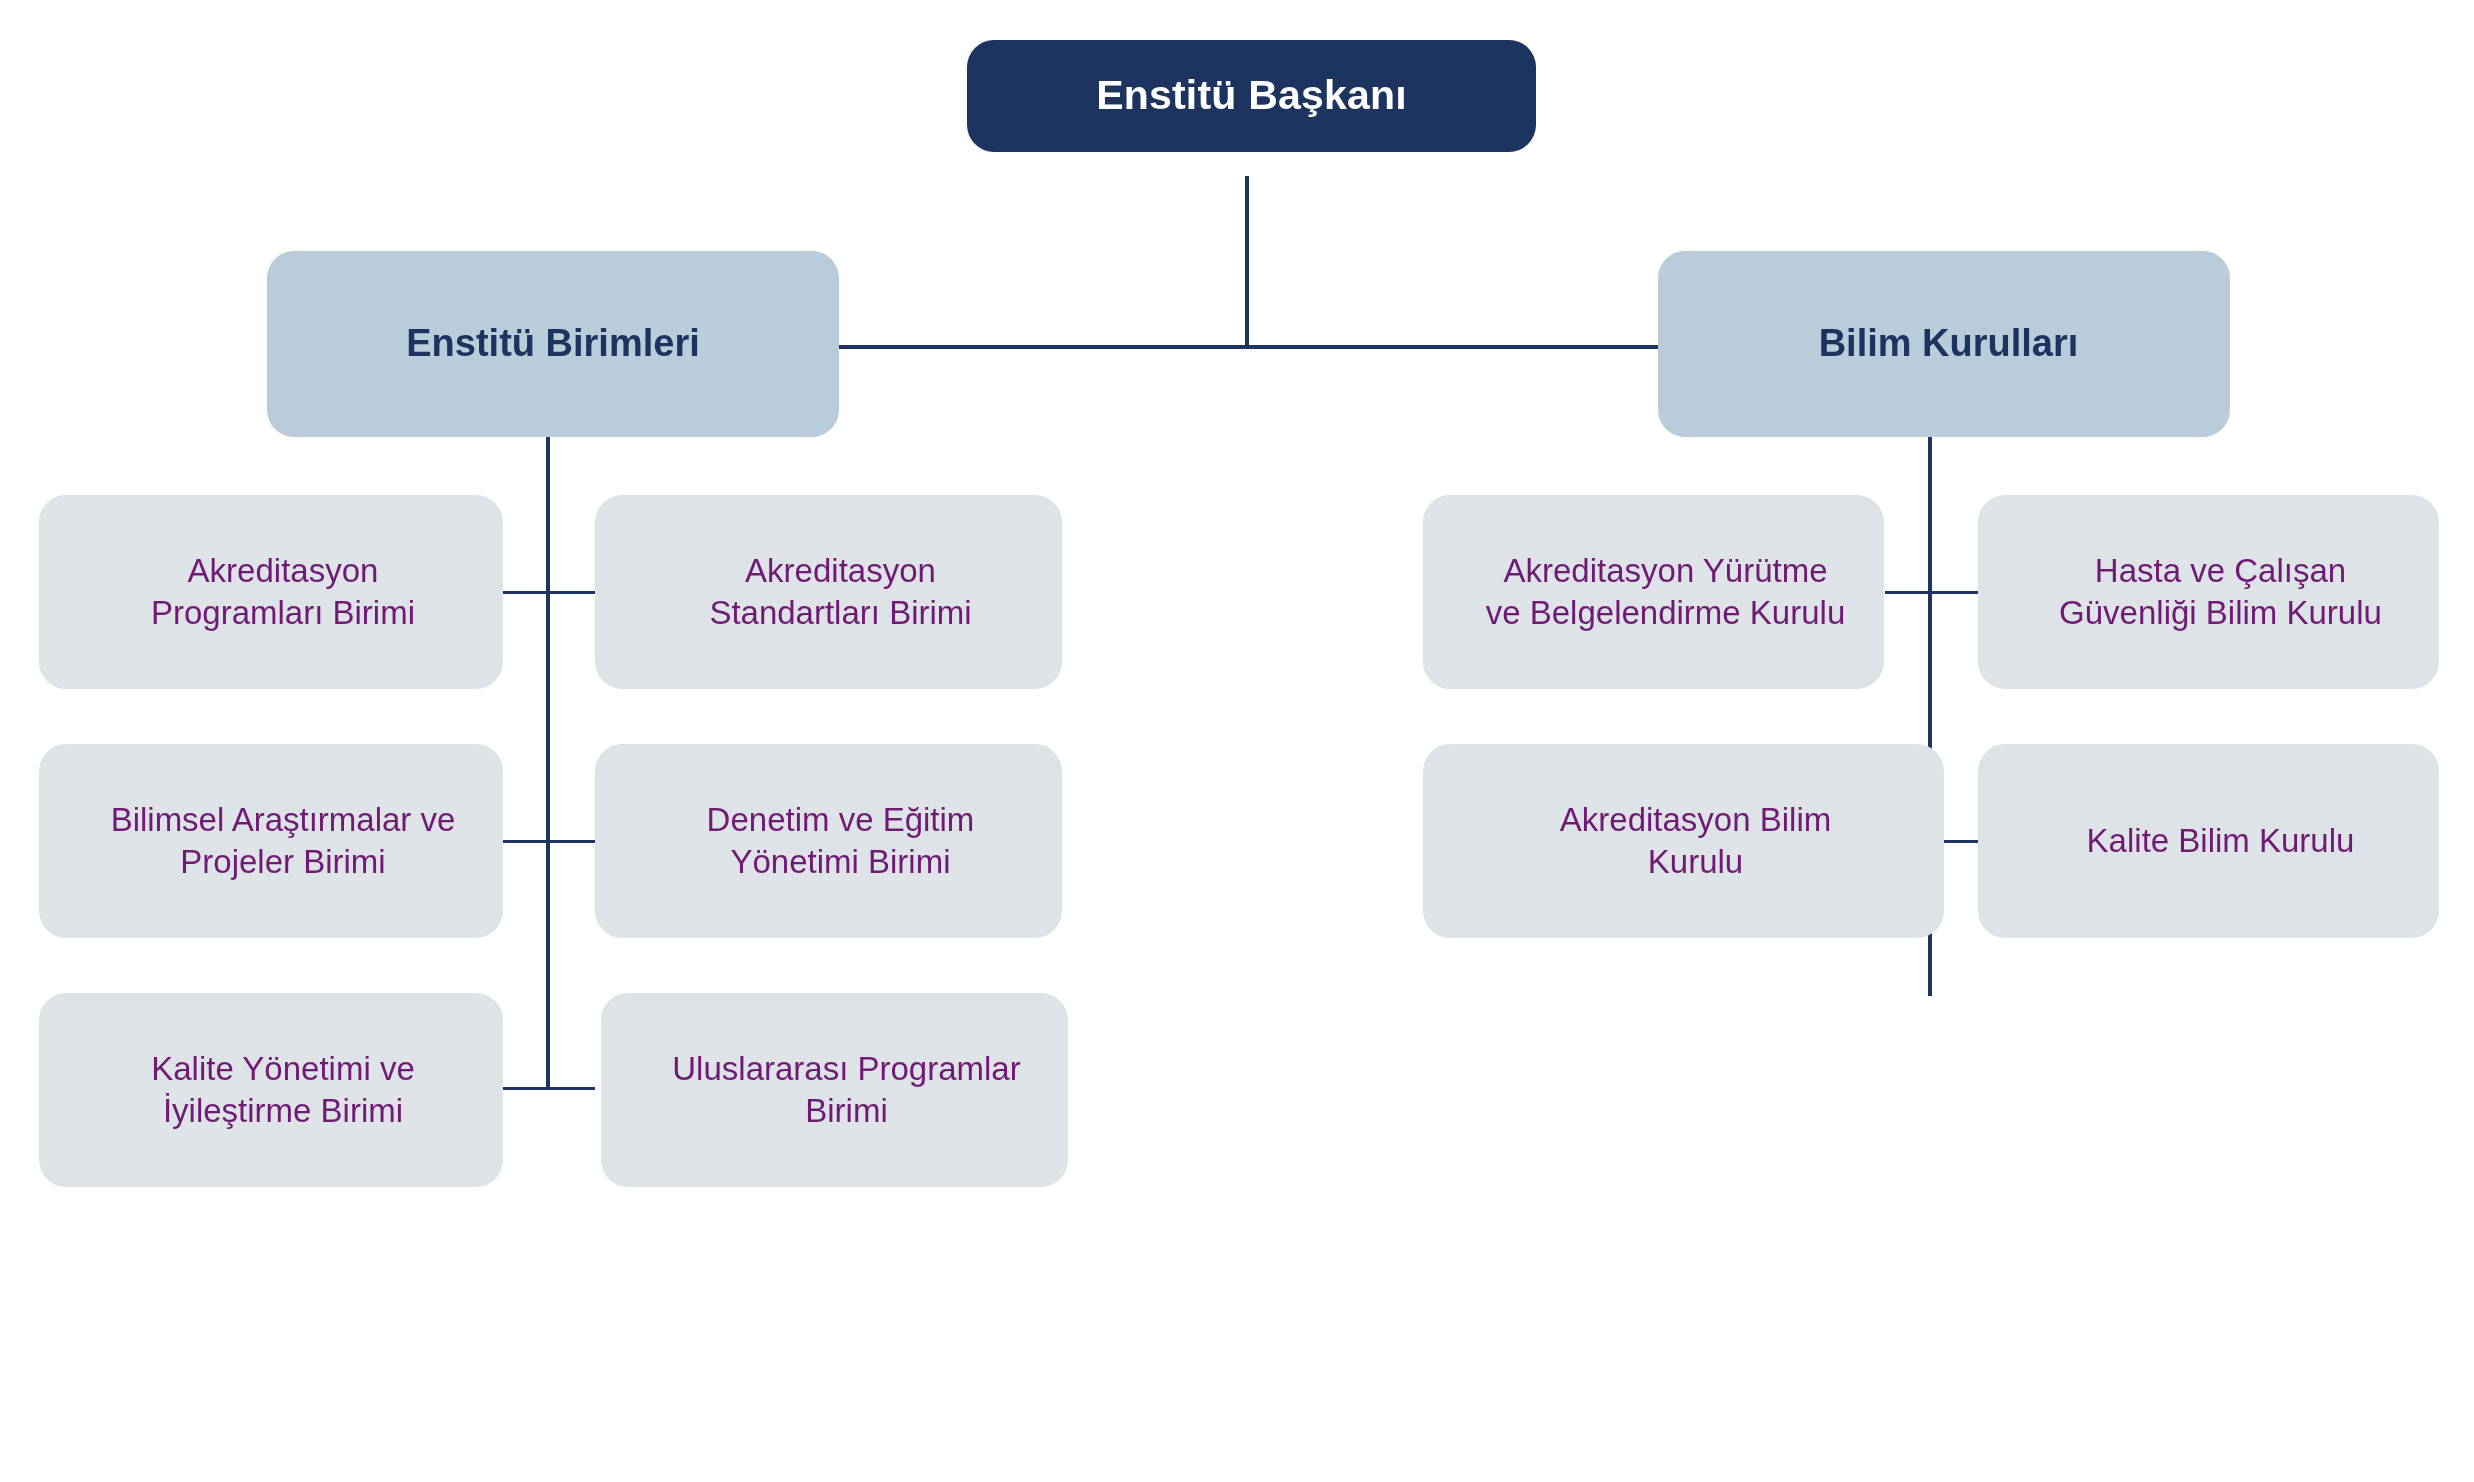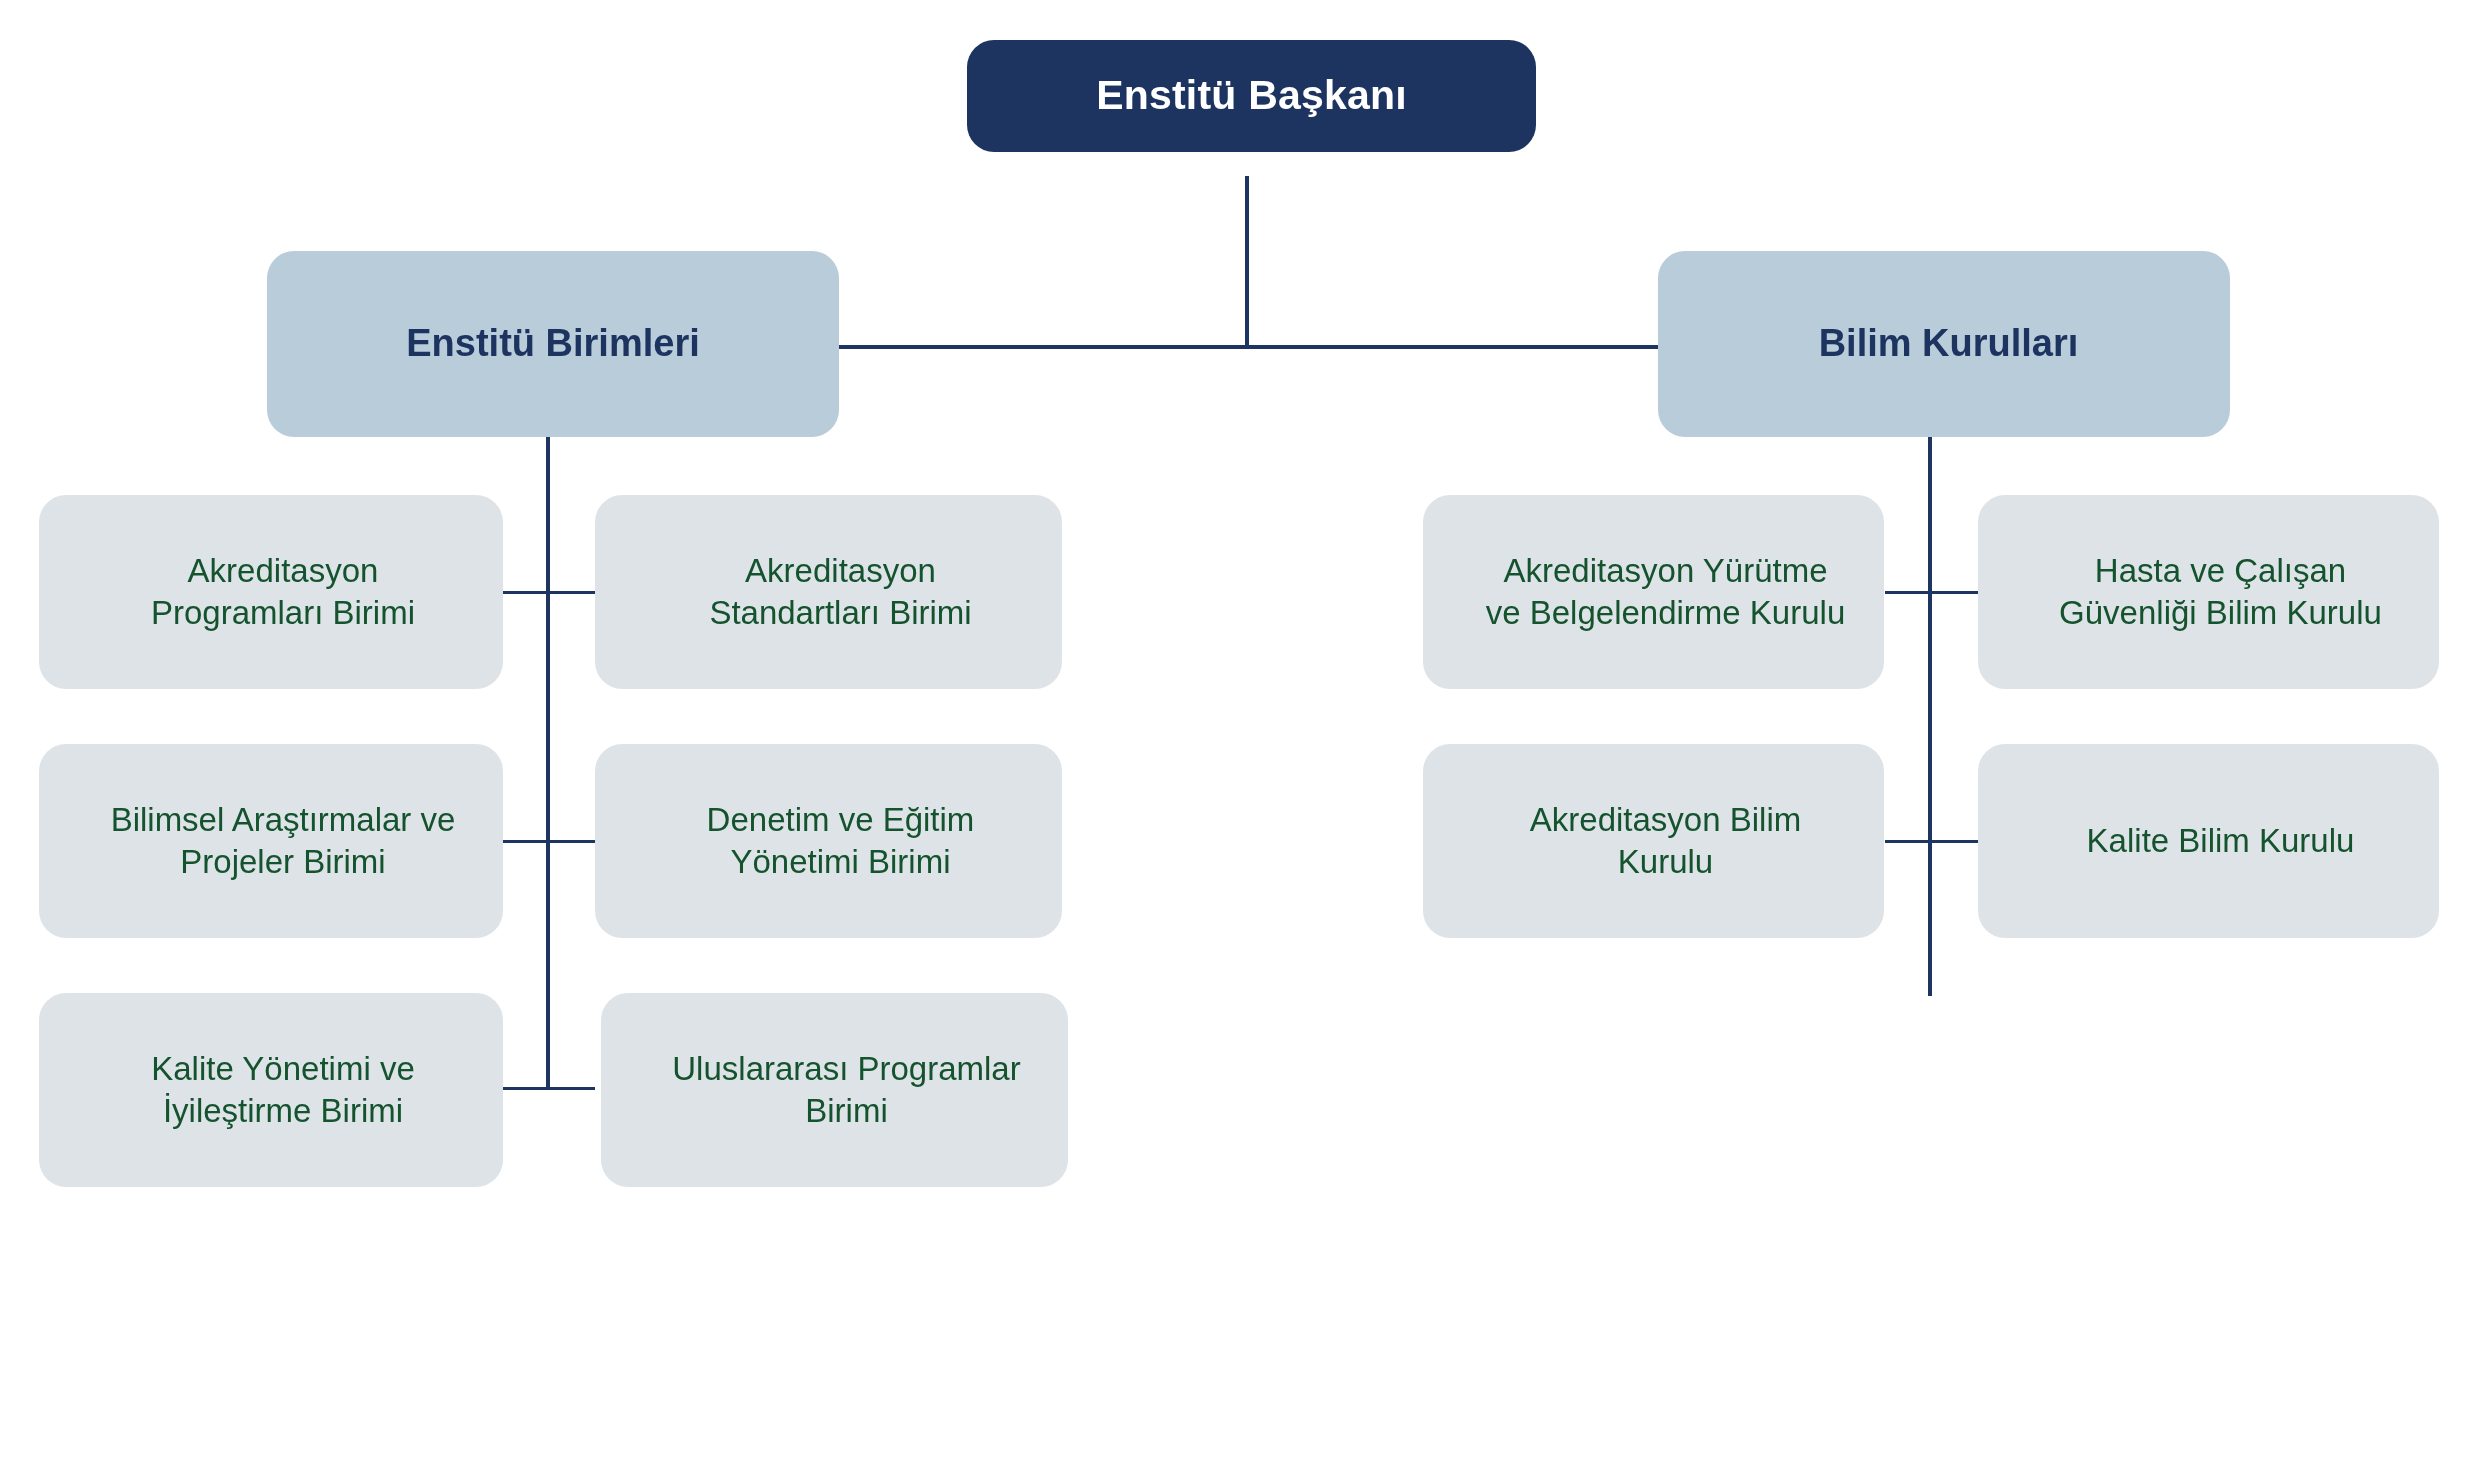--- a/index.html
+++ b/index.html
@@ -52,21 +52,21 @@
   .node.branch .label {
     color: #1d3460;
     font-size: 38px;
     font-weight: bold;
   }
   
   .node.leaf {
     background: #dee3e8;
   }
   .node.leaf .label {
-    color: #14532d;
+    color: #701a75;
     font-size: 33px;
     font-weight: normal;
     padding-left: 40px;
   }
   
   .conn {
     position: absolute;
     background: #1d3560;
     z-index: 1;
   }
@@ -135,21 +135,21 @@
   <div class="node leaf" style="left:1423px; top:495px; width:461px; height:194px;">
     <span class="label">Akreditasyon Yürütme
 ve Belgelendirme Kurulu</span>
   </div>
 
   <div class="node leaf" style="left:1978px; top:495px; width:461px; height:194px;">
     <span class="label">Hasta ve Çalışan
 Güvenliği Bilim Kurulu</span>
   </div>
 
-  <div class="node leaf" style="left:1423px; top:744px; width:461px; height:194px;">
+  <div class="node leaf" style="left:1423px; top:744px; width:521px; height:194px;">
     <span class="label">Akreditasyon Bilim
 Kurulu</span>
   </div>
 
   <div class="node leaf" style="left:1978px; top:744px; width:461px; height:194px;">
     <span class="label">Kalite Bilim Kurulu</span>
   </div>
 
 
 </div>

